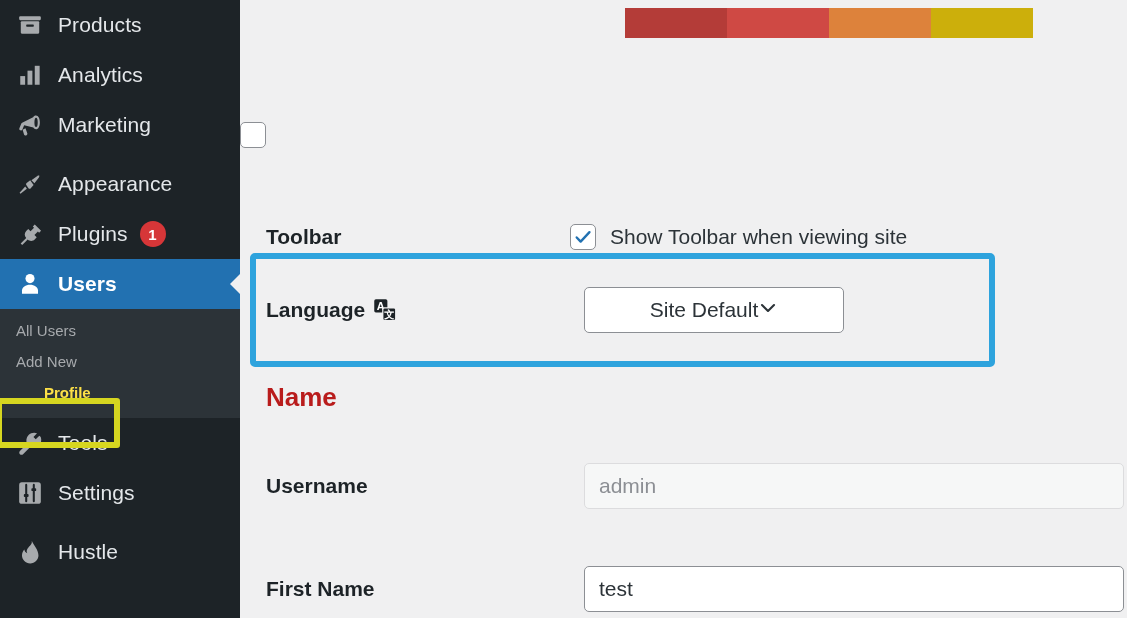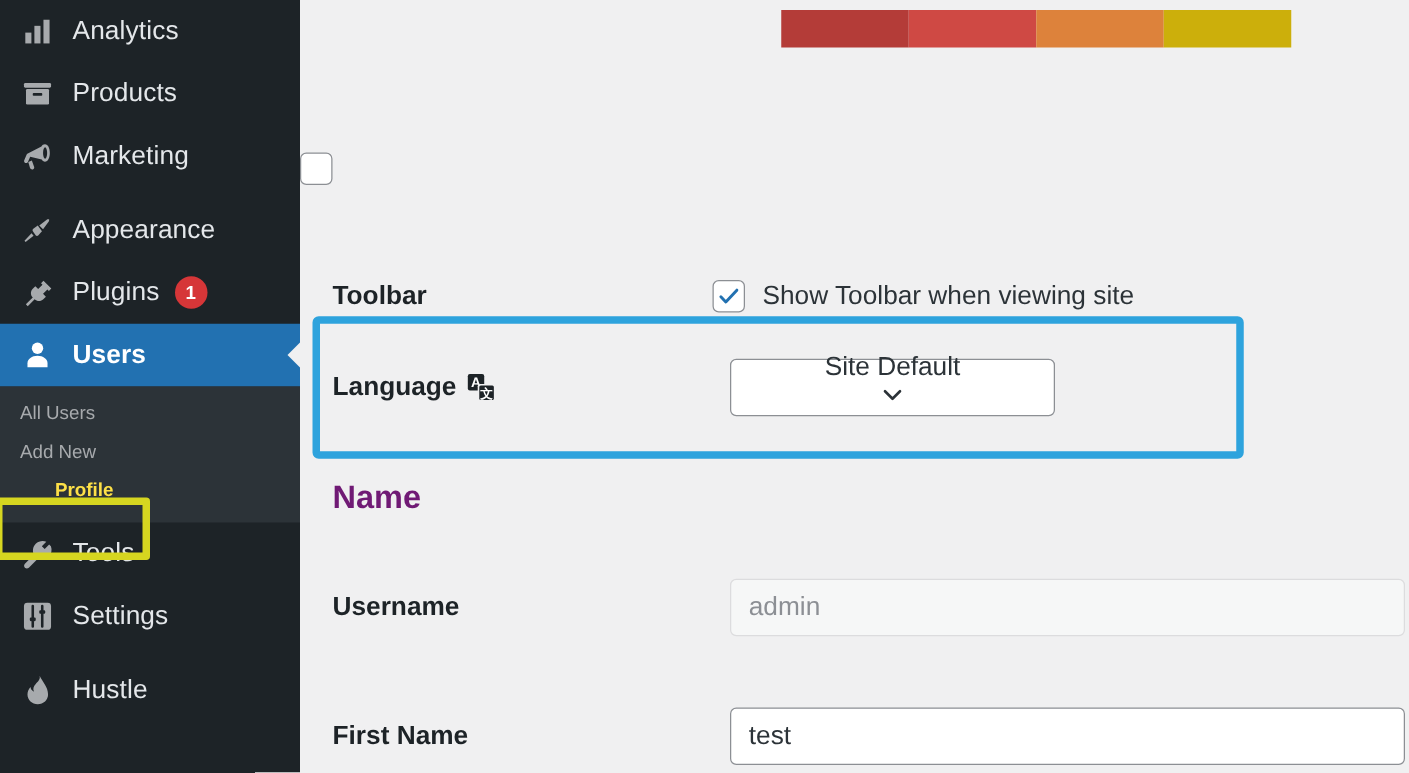--- a/index.html
+++ b/index.html
@@ -118,21 +118,21 @@
     border-radius: 5px;
     background: #fff;
     display: flex; align-items: center; justify-content: center;
   }
   .cb svg { display: block; }
   .cb-label { font-size: 21px; color: #2c3338; white-space: nowrap; }
 
   .section-heading {
     position: absolute;
     left: 26px;
-    font-size: 26px; font-weight: 700; color: #701a75;
+    font-size: 26px; font-weight: 700; color: #b91c1c;
   }
 
   .text-input {
     height: 46px;
     border: 1.5px solid #8c8f94;
     border-radius: 5px;
     background: #fff;
     display: flex; align-items: center;
     padding-left: 14px;
     font-size: 21px;
@@ -142,23 +142,23 @@
     background: #f6f7f7;
     border-color: #dcdcde;
     color: #8c8f94;
   }
 
   .select-box {
     width: 260px; height: 46px;
     border: 1.5px solid #8c8f94;
     border-radius: 5px;
     background: #fff;
-    display: flex; align-items: center; justify-content: flex-end;
+    display: flex; align-items: center; justify-content: center;
     padding: 0 14px 0 14px;
-    font-size: 21px; color: #2c3338; flex-direction: column;
+    font-size: 21px; color: #2c3338;
   }
 
   
   .hl-cyan {
     position: absolute;
     left: 10px; top: 253px;
     width: 745px; height: 114px;
     border: 6px solid #2ea3dd;
     border-radius: 5px;
     pointer-events: none;
@@ -170,37 +170,37 @@
 </head>
 <body>
 
 <div id="app">
 
   <nav class="sidebar">
 
     <div class="menu-item">
       <span class="mi-icon">
         <svg width="26" height="26" viewBox="0 0 24 24">
+            <rect x="2" y="4" width="20" height="3.5" rx="1" fill="#a7aaad"></rect>
+            <rect x="3.5" y="8.5" width="17" height="11.5" rx="1" fill="#a7aaad"></rect>
+            <rect x="8.5" y="11.5" width="7" height="2" rx=".6" fill="#1d2327"></rect>
+          </svg>
+      </span>
+      <span>Products</span>
+    </div>
+
+    <div class="menu-item">
+      <span class="mi-icon">
+        <svg width="26" height="26" viewBox="0 0 24 24">
             <rect x="3" y="13" width="4.5" height="8" fill="#a7aaad"></rect>
             <rect x="9.7" y="8" width="4.5" height="13" fill="#a7aaad"></rect>
             <rect x="16.4" y="3.5" width="4.5" height="17.5" fill="#a7aaad"></rect>
           </svg>
       </span>
       <span>Analytics</span>
-    </div>
-
-    <div class="menu-item">
-      <span class="mi-icon">
-        <svg width="26" height="26" viewBox="0 0 24 24">
-            <rect x="2" y="4" width="20" height="3.5" rx="1" fill="#a7aaad"></rect>
-            <rect x="3.5" y="8.5" width="17" height="11.5" rx="1" fill="#a7aaad"></rect>
-            <rect x="8.5" y="11.5" width="7" height="2" rx=".6" fill="#1d2327"></rect>
-          </svg>
-      </span>
-      <span>Products</span>
     </div>
 
     <div class="menu-item">
       <span class="mi-icon">
         <svg width="26" height="26" viewBox="0 0 24 24">
             <path d="M17.5 3.2c2.3 0 3.6 3 3.6 6.4s-1.3 6.4-3.6 6.4c-1 0-1.8-.6-2.4-1.6L6.6 12.3 5 16.1c-.3.8-1.2 1.1-2 .8s-1.1-1.2-.8-2l1.8-4.2c.2-.5.6-.9 1.2-1l9.7-4.9c.6-1 1.4-1.6 2.6-1.6z" fill="#a7aaad"></path>
             <ellipse cx="17.6" cy="9.6" rx="1.5" ry="4.2" fill="#1d2327"></ellipse>
             <path d="M5.2 16.3l2.6-1.2 1.7 4.6c.3.9-.2 1.8-1 2s-1.7-.2-2-1z" fill="#a7aaad"></path>
           </svg>
       </span>

